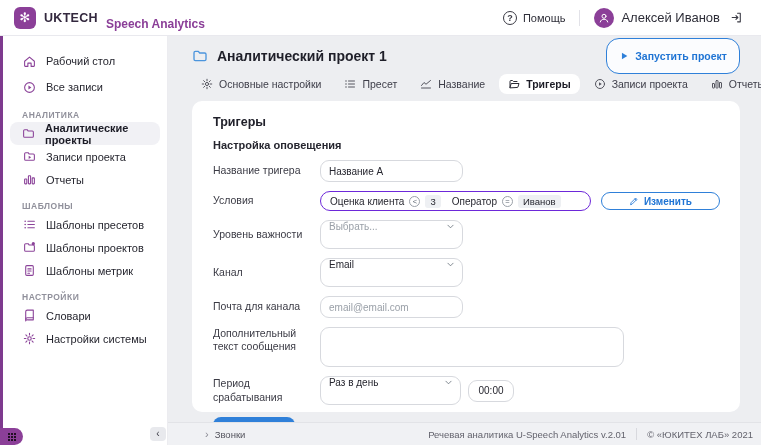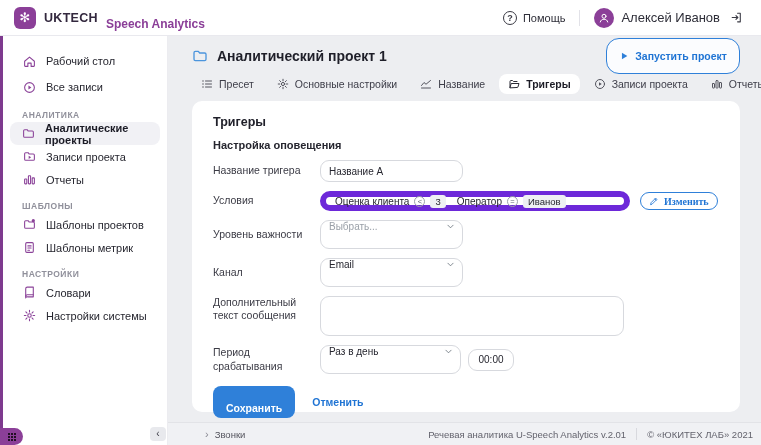--- a/index.html
+++ b/index.html
@@ -53,25 +53,25 @@
   .c-sub { font-size:11px; font-weight:bold; color:#26262f; margin-top:10px; }
   .frow { display:flex; align-items:center; margin-top:9px; }
   .frow.top { align-items:flex-start; }
   .flabel { width:107px; flex-shrink:0; font-size:10.5px; color:#3b3b45; line-height:1.25; }
   .finput { height:22px; border:1px solid #d7d9de; border-radius:9px; padding:10px 8px; font-size:10px; color:#26262f; background:#fff; font-family:inherit; outline:none; }
   .finput::placeholder, .ftext::placeholder { color:#9aa0a8; }
   .w-sm { width:143px; }
   .fselect { width:143px; height:29px; border:1px solid #d7d9de; border-radius:9px; padding:0 7px 17px 8px; font-size:10px; color:#26262f; display:flex; align-items:center; justify-content:space-between; cursor:pointer; background:#fff; }
   .ph { color:#9aa0a8; }
   .chev { color:#5b6570; }
-  .cond { width:310px; height:20px; border:6px solid #6d28d9; border-radius:10px; display:flex; align-items:center; gap:5px; padding:0 9px; font-size:10px; color:#26262f; background:#fff; cursor:pointer; }
+  .cond { width:310px; height:20px; border:1px solid #6d28d9; border-radius:10px; display:flex; align-items:center; gap:5px; padding:0 9px; font-size:10px; color:#26262f; background:#fff; cursor:pointer; }
   .op-circle { width:11px; height:11px; border:1px solid #9aa0a8; border-radius:50%; display:flex; align-items:center; justify-content:center; font-size:7.5px; color:#5b6570; flex-shrink:0; }
   .chip { background:#eef0f3; border-radius:3px; padding:1px 5px; font-size:9.5px; }
   .gap2 { margin-left:6px; }
-  .edit-btn { margin-left:10px; height:18px; padding:0 8px; border:1px solid #2f80d9; border-radius:10px; background:#fff; color:#1f74d4; font-weight:bold; font-size:10px; display:flex; align-items:center; gap:5px; font-family:Liberation Serif, serif; cursor:pointer; }
+  .edit-btn { margin-left:10px; height:18px; padding:0 27px; border:1px solid #2f80d9; border-radius:10px; background:#fff; color:#1f74d4; font-weight:bold; font-size:10px; display:flex; align-items:center; gap:5px; font-family:Liberation Sans, sans-serif; cursor:pointer; }
   .ftext { width:304px; height:40px; border:1px solid #d7d9de; border-radius:9px; resize:none; padding:5px 8px; font-size:10px; font-family:inherit; outline:none; }
   .period-select { width:141px; }
   .time-input { width:46px; margin-left:7px; text-align:center; }
   .toggle { width:26px; height:14px; border-radius:7px; background:#2f80d9; position:relative; cursor:pointer; }
   .toggle .knob { position:absolute; right:2px; top:2px; width:10px; height:10px; border-radius:50%; background:#fff; }
   .actions { display:flex; align-items:center; gap:17px; margin-top:12px; }
   .save-btn { height:18px; padding:16px 13px; background:#2f80d9; border:none; border-radius:8px; color:#fff; font-weight:bold; font-size:10.5px; font-family:inherit; cursor:pointer; }
   .cancel-btn { background:none; border:none; color:#1f74d4; font-weight:bold; font-size:10.5px; font-family:inherit; cursor:pointer; }
 
   
@@ -162,20 +162,29 @@
             <rect x="10" y="5" width="4" height="15" rx="1"></rect>
             <rect x="17" y="9" width="4" height="11" rx="1"></rect>
           </svg>
         </span>
       <span>Отчеты</span>
     </div>
     <div class="s-section">ШАБЛОНЫ</div>
     <div class="s-item small">
       <span class="s-ico ico">
           <svg width="13" height="13" viewBox="0 0 24 24">
+            <path d="M9 6h12M9 12h12M9 18h12"></path>
+            <path stroke-width="3" d="M4 6h.01M4 12h.01M4 18h.01"></path>
+          </svg>
+        </span>
+      <span>Шаблоны пресетов</span>
+    </div>
+    <div class="s-item small">
+      <span class="s-ico ico">
+          <svg width="13" height="13" viewBox="0 0 24 24">
             <path d="M3 7a2 2 0 0 1 2-2h4.5l2 2.5H19a2 2 0 0 1 2 2V17a2 2 0 0 1-2 2H5a2 2 0 0 1-2-2z"></path>
             <circle class="fill" cx="19" cy="5" r="3"></circle>
           </svg>
         </span>
       <span>Шаблоны проектов</span>
     </div>
     <div class="s-item small">
       <span class="s-ico ico">
           <svg width="13" height="13" viewBox="0 0 24 24">
             <rect x="5" y="3" width="14" height="18" rx="2"></rect>
@@ -221,34 +230,34 @@
             </svg>
           </span>
         <span>Запустить проект</span>
       </button>
     </div>
 
     <div class="tabs">
       <div class="tab">
         <span class="ico">
             <svg width="12" height="12" viewBox="0 0 24 24">
+              <circle cx="12" cy="12" r="3.2"></circle>
+              <path d="M12 2.5v3M12 18.5v3M2.5 12h3M18.5 12h3M5.3 5.3l2.1 2.1M16.6 16.6l2.1 2.1M18.7 5.3l-2.1 2.1M7.4 16.6l-2.1 2.1"></path>
+            </svg>
+          </span>
+        <span>Основные настройки</span>
+      </div>
+      <div class="tab">
+        <span class="ico">
+            <svg width="12" height="12" viewBox="0 0 24 24">
               <path d="M9 6h12M9 12h12M9 18h12"></path>
               <path stroke-width="3" d="M4 6h.01M4 12h.01M4 18h.01"></path>
             </svg>
           </span>
         <span>Пресет</span>
-      </div>
-      <div class="tab">
-        <span class="ico">
-            <svg width="12" height="12" viewBox="0 0 24 24">
-              <circle cx="12" cy="12" r="3.2"></circle>
-              <path d="M12 2.5v3M12 18.5v3M2.5 12h3M18.5 12h3M5.3 5.3l2.1 2.1M16.6 16.6l2.1 2.1M18.7 5.3l-2.1 2.1M7.4 16.6l-2.1 2.1"></path>
-            </svg>
-          </span>
-        <span>Основные настройки</span>
       </div>
       <div class="tab">
         <span class="ico">
             <svg width="12" height="12" viewBox="0 0 24 24">
               <path d="M3 15l5-6 4 3.5L21 5"></path>
               <path d="M3 20h18"></path>
             </svg>
           </span>
         <span>Название</span>
       </div>
@@ -329,20 +338,24 @@
         <div class="fselect">
           <span>Email</span>
           <span class="chev ico">
               <svg width="9" height="9" viewBox="0 0 24 24">
                 <path d="M5 8.5l7 7 7-7"></path>
               </svg>
             </span>
         </div>
       </div>
 
+      <div class="frow">
+        <div class="flabel">Почта для канала</div>
+        <input class="finput w-sm" placeholder="email@email.com" style="">
+      </div>
 
       <div class="frow top">
         <div class="flabel">Дополнительный текст сообщения</div>
         <textarea class="ftext" style=""></textarea>
       </div>
 
       <div class="frow">
         <div class="flabel">Период срабатывания</div>
         <div class="fselect period-select">
           <span>Раз в день</span>

